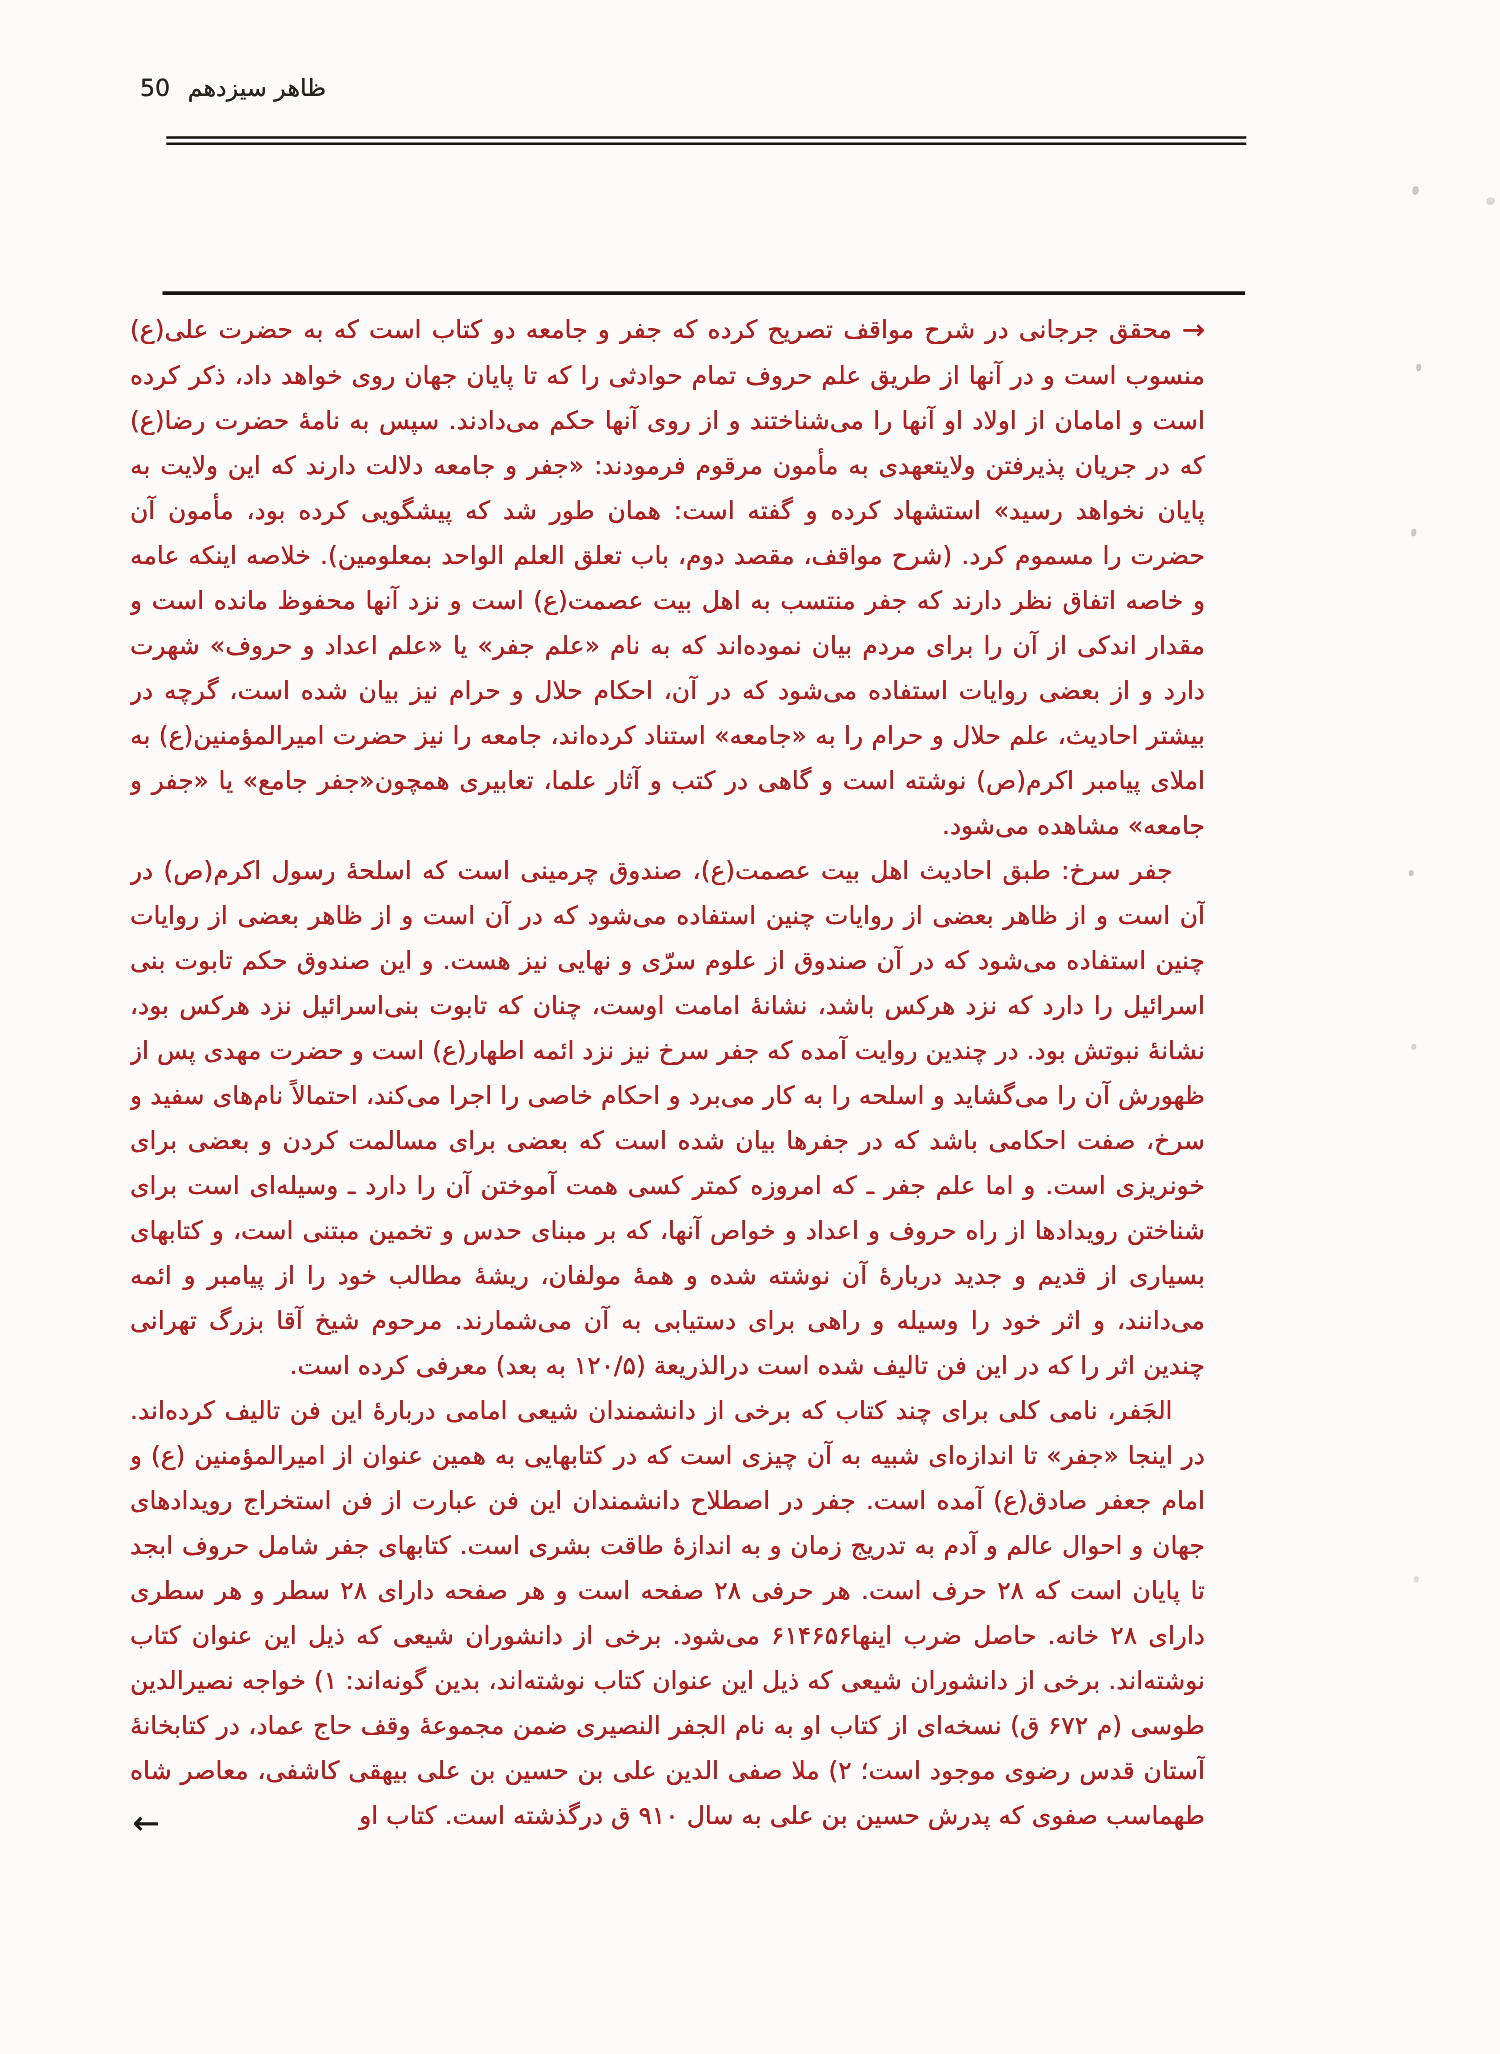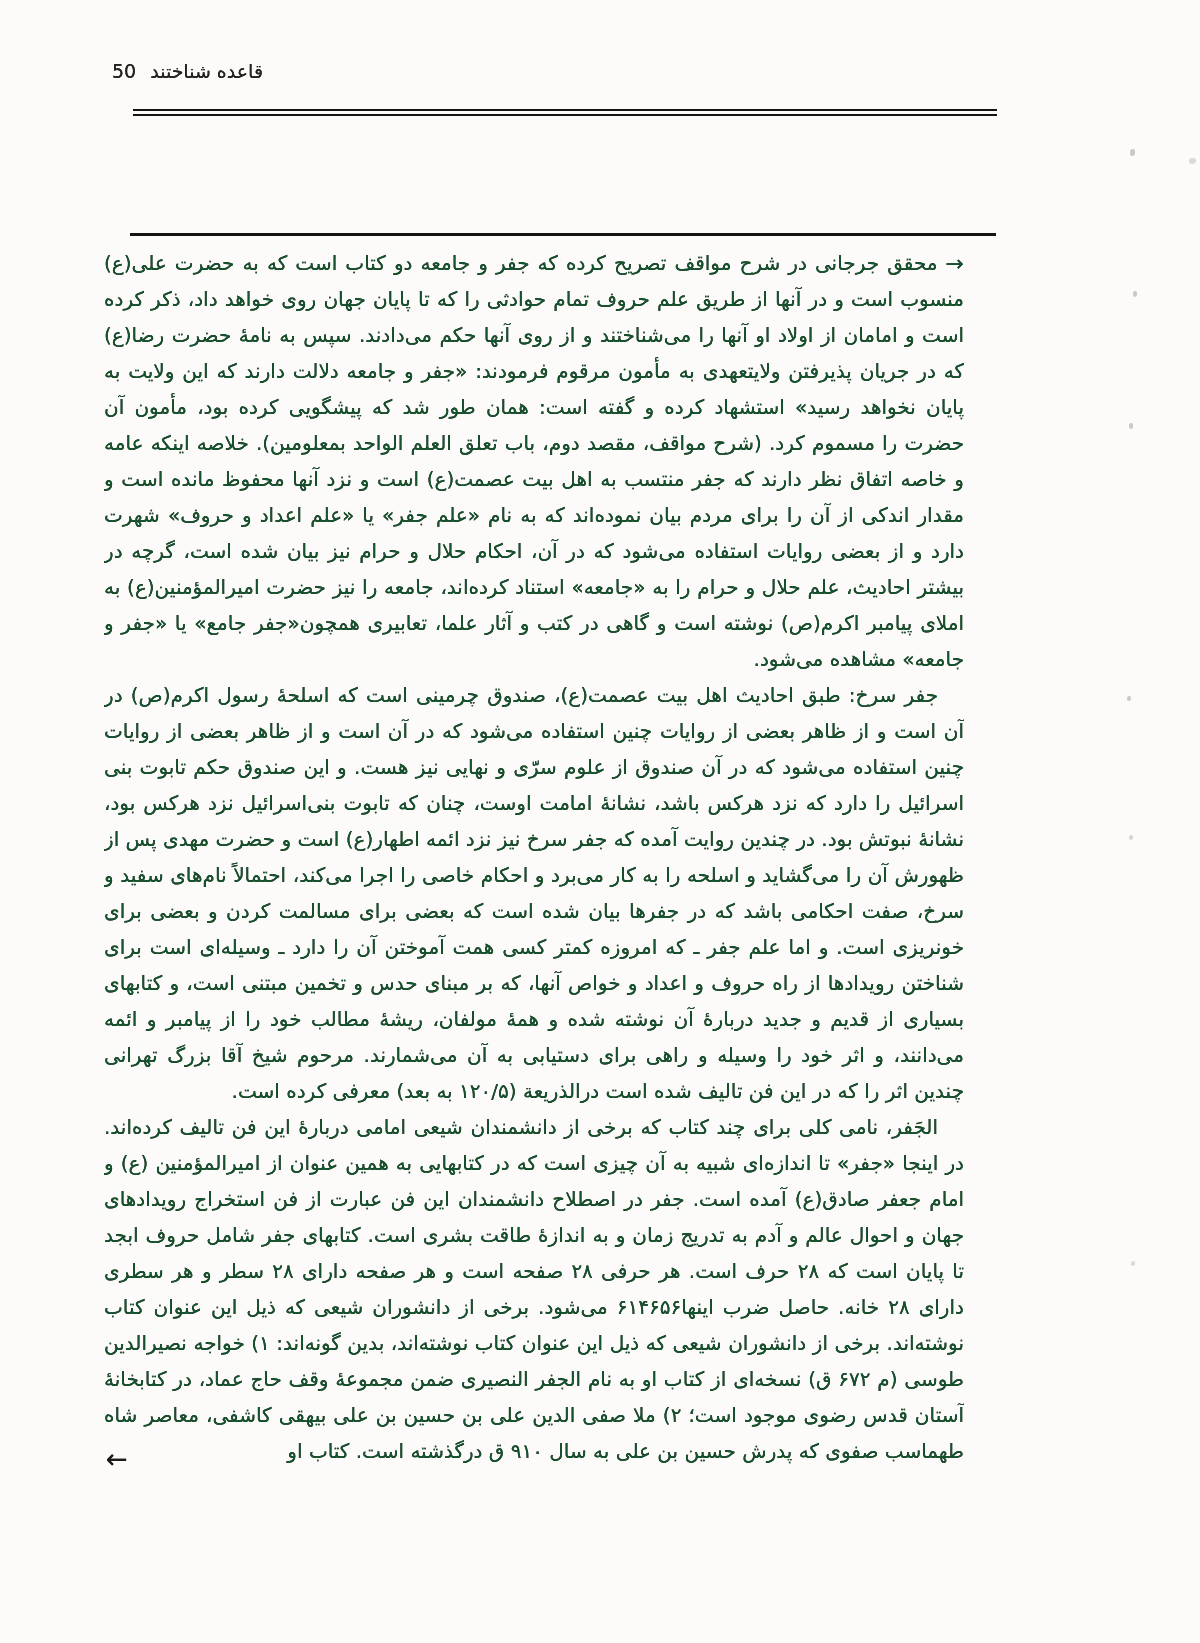--- a/index.html
+++ b/index.html
@@ -53,21 +53,21 @@
     position: absolute;
     left: 104px;
     top: 245px;
     width: 860px;
     height: 1228px;
     overflow: hidden;
     direction: rtl;
     text-align: justify;
     font-size: 20px;
     line-height: 36px;
-    color: #14532d;
+    color: #b91c1c;
     text-shadow: 0 0 0.35px #1d1915;
   }
   .para { margin: 0; padding: 0; }
   .para.indent { text-indent: 26px; }
   .cont-arrow {
     display: inline-block;
     margin-left: 8px;   
     font-size: 22px;
     transform: translateY(1px);
   }
@@ -94,21 +94,21 @@
   .speck.s5 { left: 1127px; top: 696px;  width: 4px; height: 5px; }
   .speck.s6 { left: 1129px; top: 835px;  width: 4px; height: 5px; opacity: .4; }
   .speck.s7 { left: 1131px; top: 1261px; width: 4px; height: 5px; opacity: .35; }
 </style>
 </head>
 <body>
 
 <div class="page">
 
   <header class="running-head">
-    <span>قاعده شناختند</span>
+    <span>ظاهر سیزدهم</span>
     <span>50</span>
   </header>
 
   <div class="rule-double"></div>
   <div class="rule-single"></div>
 
   <main class="body-text">
     <p class="para"><span class="cont-arrow">→</span><span>محقق جرجانی در شرح مواقف تصریح کرده که جفر و جامعه دو کتاب است که به حضرت علی(ع) منسوب است و در آنها از طریق علم حروف تمام حوادثی را که تا پایان جهان روی خواهد داد، ذکر کرده است و امامان از اولاد او آنها را می‌شناختند و از روی آنها حکم می‌دادند. سپس به نامهٔ حضرت رضا(ع) که در جریان پذیرفتن ولایتعهدی به مأمون مرقوم فرمودند: «جفر و جامعه دلالت دارند که این ولایت به پایان نخواهد رسید» استشهاد کرده و گفته است: همان طور شد که پیشگویی کرده بود، مأمون آن حضرت را مسموم کرد. (شرح مواقف، مقصد دوم، باب تعلق العلم الواحد بمعلومین). خلاصه اینکه عامه و خاصه اتفاق نظر دارند که جفر منتسب به اهل بیت عصمت(ع) است و نزد آنها محفوظ مانده است و مقدار اندکی از آن را برای مردم بیان نموده‌اند که به نام «علم جفر» یا «علم اعداد و حروف» شهرت دارد و از بعضی روایات استفاده می‌شود که در آن، احکام حلال و حرام نیز بیان شده است، گرچه در بیشتر احادیث، علم حلال و حرام را به «جامعه» استناد کرده‌اند، جامعه را نیز حضرت امیرالمؤمنین(ع) به املای پیامبر اکرم(ص) نوشته است و گاهی در کتب و آثار علما، تعابیری همچون«جفر جامع» یا «جفر و جامعه» مشاهده می‌شود.</span></p>
 
     <p class="para indent">جفر سرخ: طبق احادیث اهل بیت عصمت(ع)، صندوق چرمینی است که اسلحهٔ رسول اکرم(ص) در آن است و از ظاهر بعضی از روایات چنین استفاده می‌شود که در آن است و از ظاهر بعضی از روایات چنین استفاده می‌شود که در آن صندوق از علوم سرّی و نهایی نیز هست. و این صندوق حکم تابوت بنی اسرائیل را دارد که نزد هرکس باشد، نشانهٔ امامت اوست، چنان که تابوت بنی‌اسرائیل نزد هرکس بود، نشانهٔ نبوتش بود. در چندین روایت آمده که جفر سرخ نیز نزد ائمه اطهار(ع) است و حضرت مهدی پس از ظهورش آن را می‌گشاید و اسلحه را به کار می‌برد و احکام خاصی را اجرا می‌کند، احتمالاً نام‌های سفید و سرخ، صفت احکامی باشد که در جفرها بیان شده است که بعضی برای مسالمت کردن و بعضی برای خونریزی است. و اما علم جفر ـ که امروزه کمتر کسی همت آموختن آن را دارد ـ وسیله‌ای است برای شناختن رویدادها از راه حروف و اعداد و خواص آنها، که بر مبنای حدس و تخمین مبتنی است، و کتابهای بسیاری از قدیم و جدید دربارهٔ آن نوشته شده و همهٔ مولفان، ریشهٔ مطالب خود را از پیامبر و ائمه می‌دانند، و اثر خود را وسیله و راهی برای دستیابی به آن می‌شمارند. مرحوم شیخ آقا بزرگ تهرانی چندین اثر را که در این فن تالیف شده است درالذریعة (۱۲۰/۵ به بعد) معرفی کرده است.</p>

